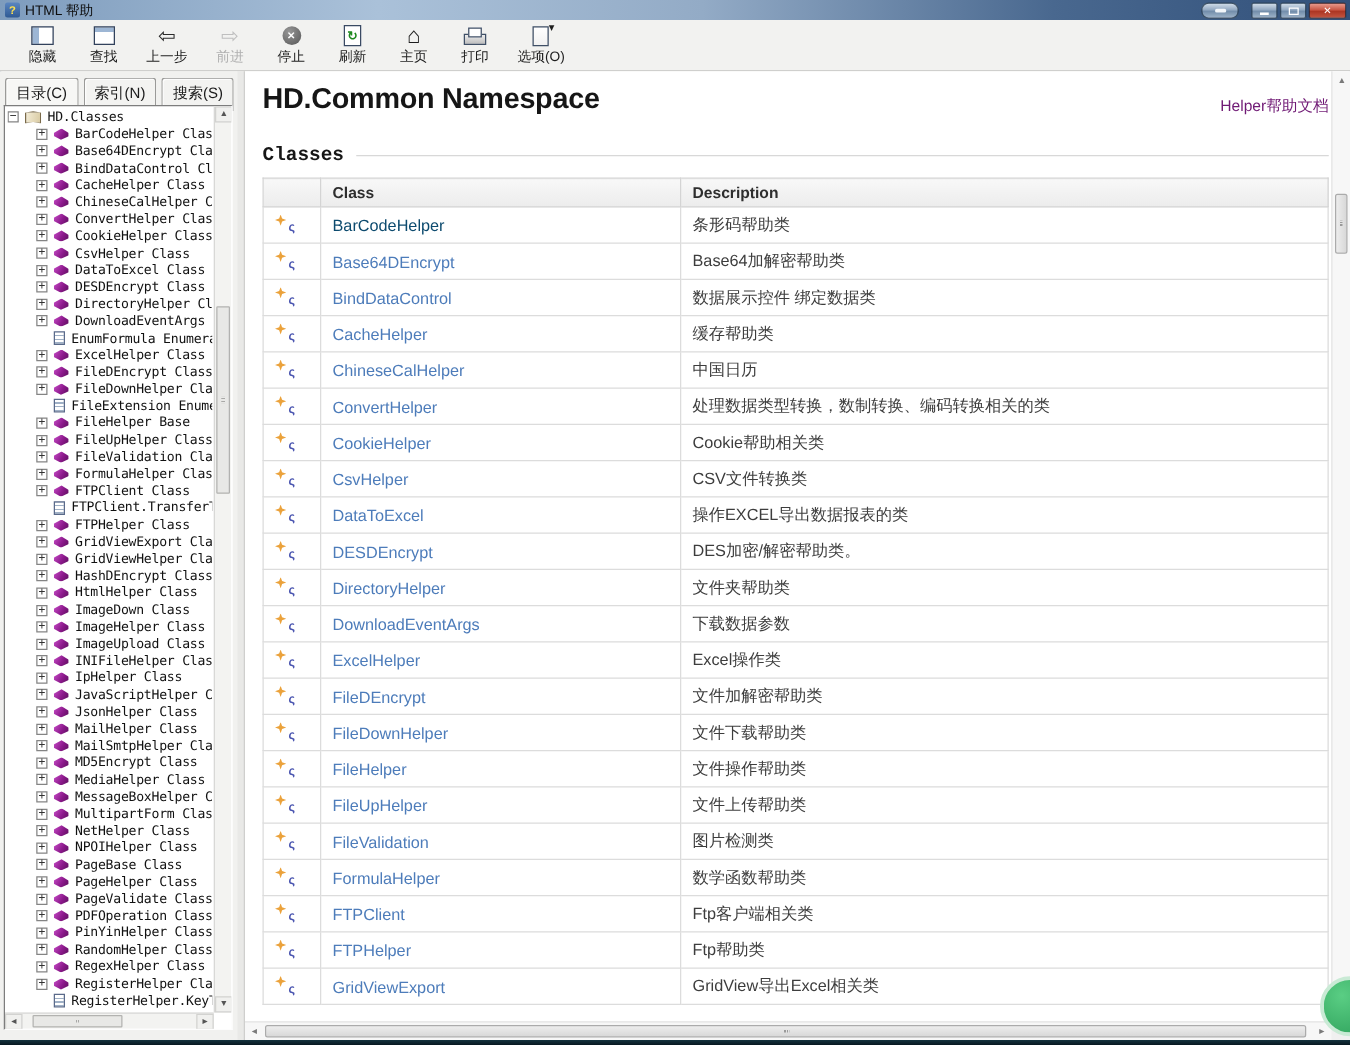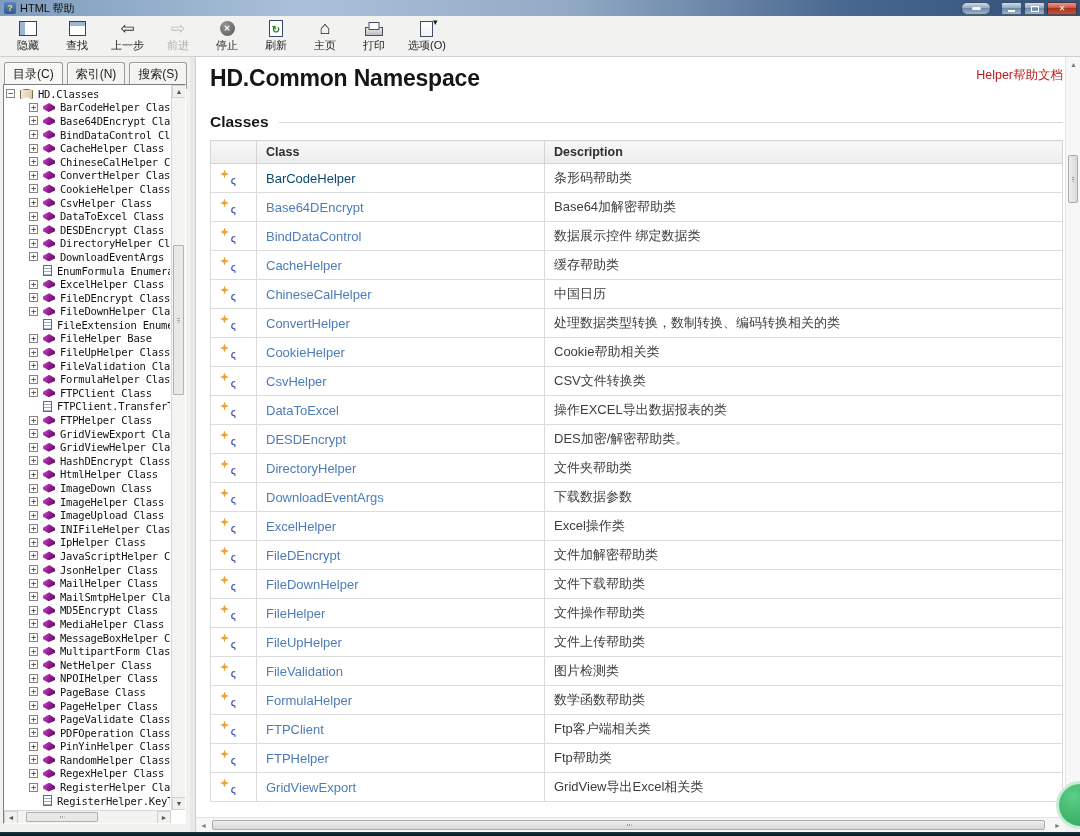--- a/index.html
+++ b/index.html
@@ -20,21 +20,21 @@
     background:linear-gradient(#cfdbe8,#8ba3bd 50%,#6e8aa8 50%,#9db2c8); display:flex; align-items:center; justify-content:center;
     color:#fff; font-size:8px; line-height:1; }
   .winbtn.pill { width:30px; margin-right:8px; border-radius:6px; }
   .winbtn.close { width:30px; background:linear-gradient(#e89a8c,#c64f3c 50%,#a93220 50%,#c2543f); }
   .glyph-min { width:7px; height:2px; background:#fff; margin-top:5px; }
   .glyph-max { width:8px; height:6px; border:1px solid #fff; }
   .glyph-dash { width:9px; height:3px; background:#f2f6fa; border-radius:2px; }
 
   
   .toolbar { position:absolute; left:0; top:16px; right:0; height:41px; background:#f2f2f0;
-    border-bottom:1px solid #cfcfcd; display:flex; align-items:center; padding-left:10px; gap:13px; }
+    border-bottom:1px solid #cfcfcd; display:flex; align-items:center; padding-left:16px; gap:13px; }
   .tbtn { display:flex; flex-direction:column; align-items:center; justify-content:center;
     min-width:36px; font-size:11px; color:#1c1c1c; padding:1px 3px; cursor:default; }
   .tbtn.disabled { color:#b0b0b0; }
   .ticon { height:18px; display:flex; align-items:center; justify-content:center; position:relative; }
 
   .hide-icon::before { content:""; width:16px; height:13px; border:1px solid #32425c;
     background:linear-gradient(to right,#9db6d4 0 5px,#fff 5px); }
   .find-icon::before { content:""; width:15px; height:13px; border:1px solid #32425c;
     background:linear-gradient(#9db6d4 0 4px,#fff 4px); }
   .back-icon::before { content:"⇦"; font-size:17px; color:#2b2b2b; }
@@ -105,23 +105,23 @@
 
   .splitter { position:absolute; left:190px; top:57px; width:6px; bottom:4px; background:#e9e9e7;
     border-right:1px solid #cfcfcd; }
 
   
   .content { position:absolute; left:196px; top:57px; right:0; bottom:4px; background:#fff; }
   .page { position:absolute; left:0; top:0; right:15px; bottom:15px; overflow:hidden; padding:8px 0 0 14px; }
 
   .header-line { width:853px; display:flex; justify-content:space-between; align-items:flex-start; }
   h1.page-title { font-size:23px; color:#161616; letter-spacing:-0.2px; }
-  .doc-brand { font-size:12.5px; color:#b91c1c; margin-top:2px; }
+  .doc-brand { font-size:12.5px; color:#701a75; margin-top:12px; }
   .missing { margin-top:24px; color:#c2132e; font-weight:bold; font-size:11.5px; }
-  .section { margin-top:21px; width:853px; display:flex; align-items:center; gap:10px; }
+  .section { margin-top:21px; width:853px; display:flex; align-items:center; gap:10px;font-family:Liberation Mono, monospace; }
   .section h2 { font-size:15.5px; color:#161616; }
   .section .rule { flex:1; height:1px; background:#d8d8d8; }
 
   table.classes { margin-top:9px; width:853px; border-collapse:collapse; font-size:13px; }
   table.classes th { background:linear-gradient(#f8f8f8,#ececec); text-align:left; font-size:12.5px; color:#2e2e2e;
     padding:4px 9px; border:1px solid #d4d4d4; }
   table.classes td { border:1px solid #dcdcdc; padding:5px 9px; height:28px; }
   td.td-icon { width:46px; }
   td.td-class { width:288px; }
   a.class-link { color:#4d7cba; text-decoration:none; }

